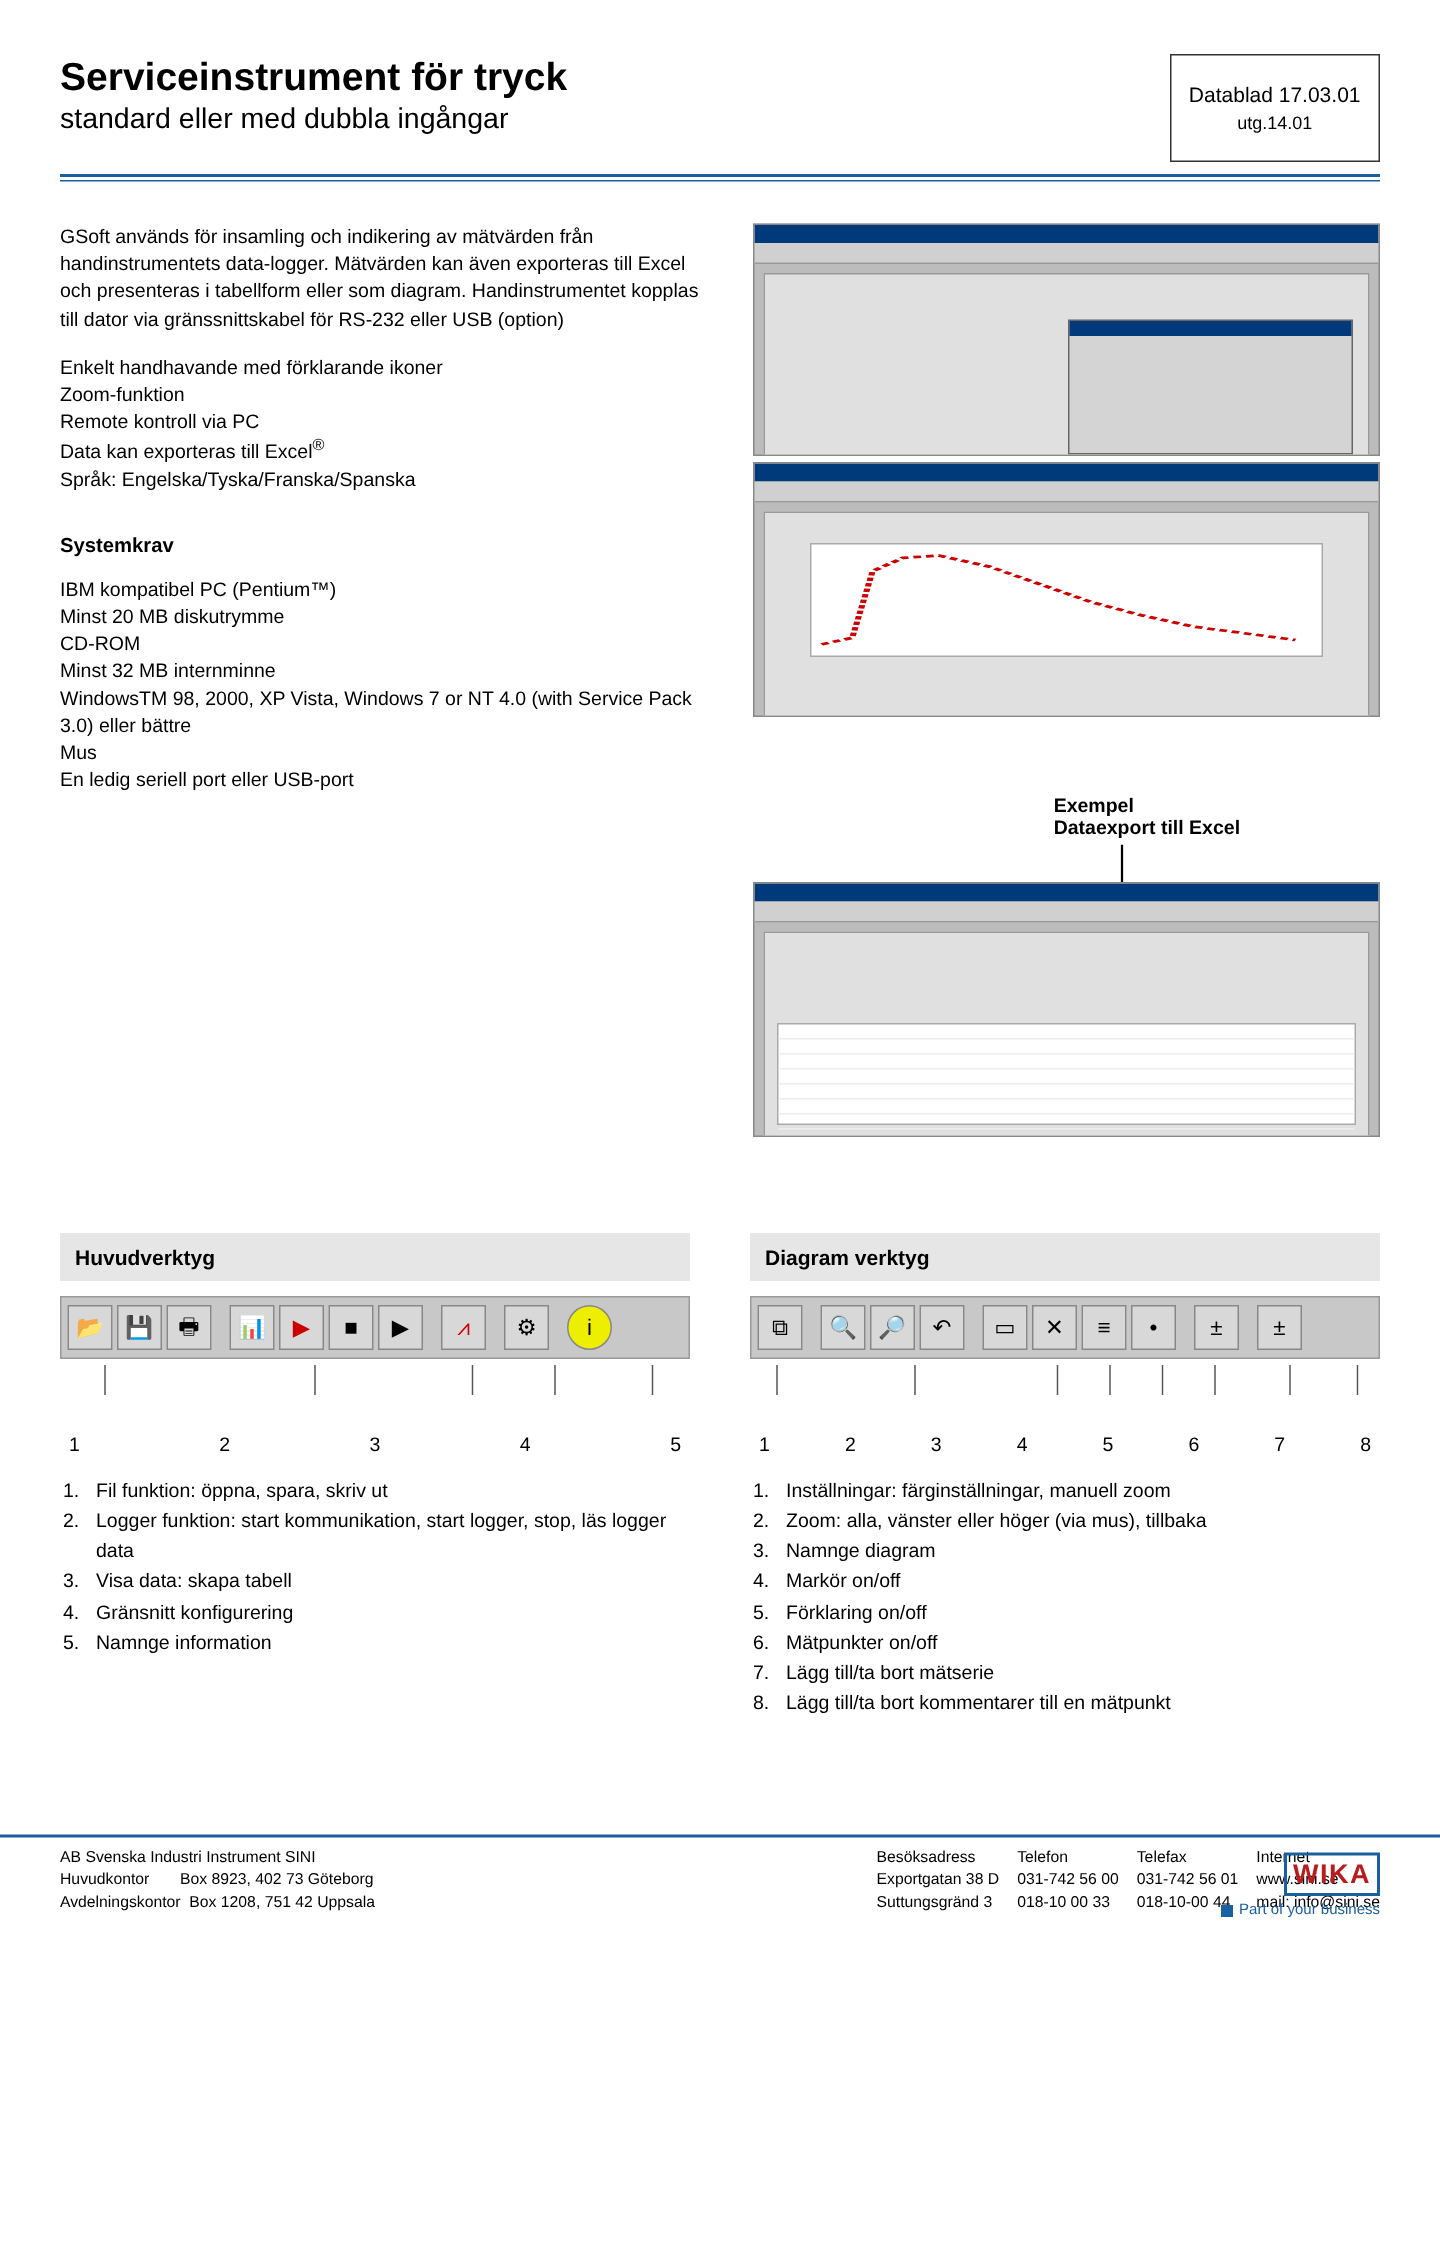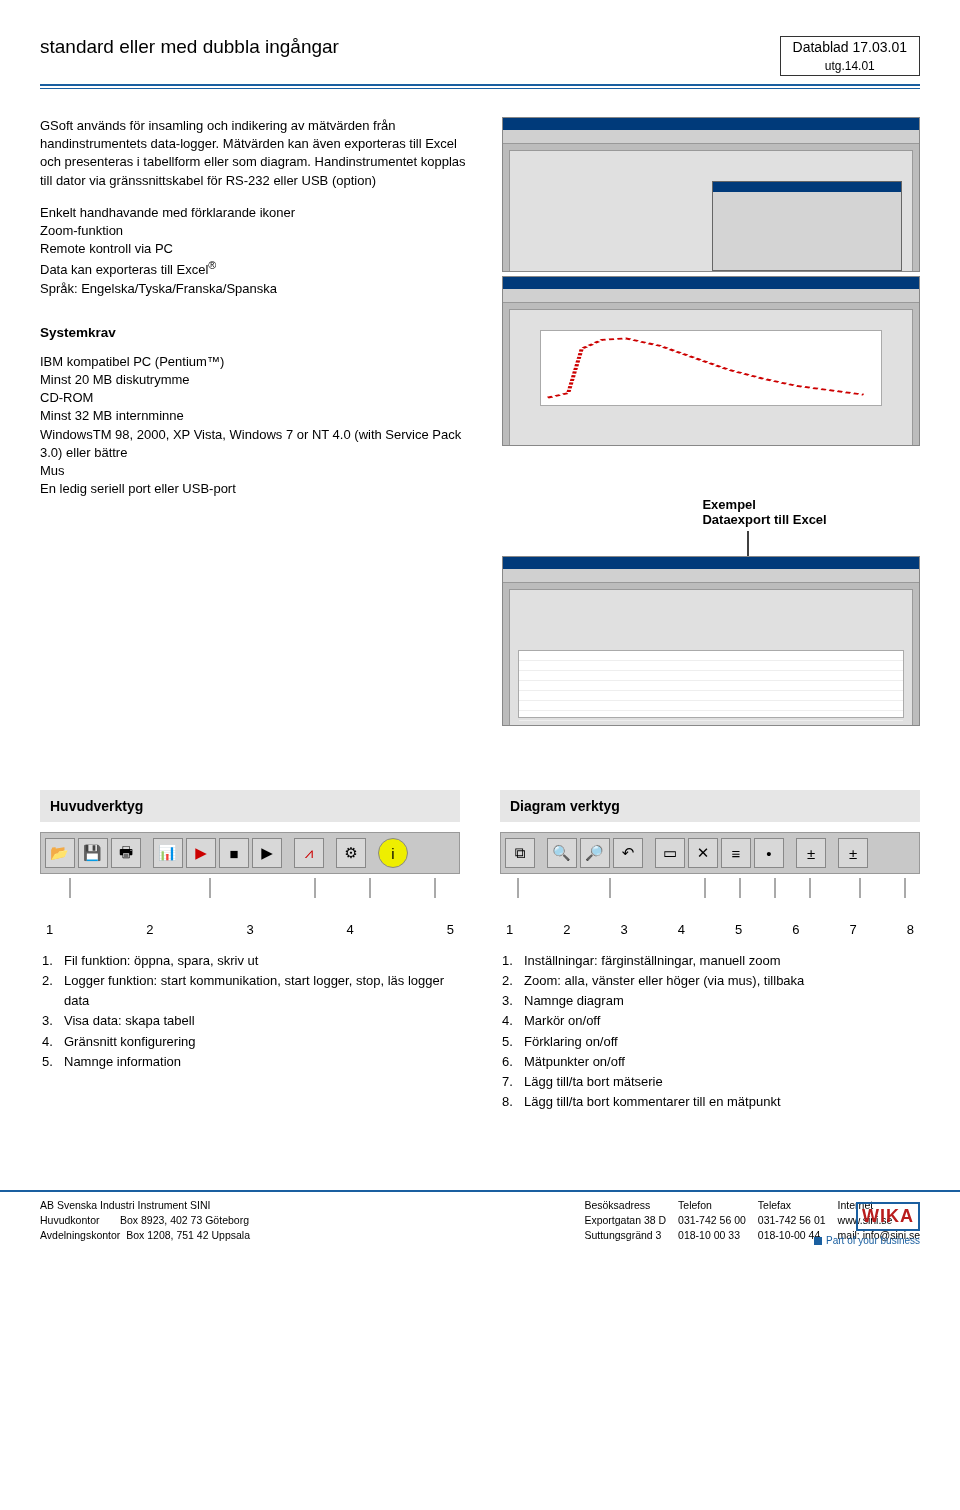--- a/index.html
+++ b/index.html
@@ -2,21 +2,21 @@
 <html><head>
 <meta charset="utf-8">
 <style>
   * { box-sizing: border-box; margin: 0; padding: 0; }
   body { font-family: Arial, Helvetica, sans-serif; background: #fff; width: 960px; color: #000; }
   .page { padding: 36px 40px 0 40px; }
   .header { display: flex; justify-content: space-between; align-items: flex-start; margin-bottom: 8px; }
   .header-left h1 { font-size: 26px; font-weight: bold; margin-bottom: 2px; }
   .header-left .sub1 { font-size: 19px; }
   .header-left .sub2 { font-size: 19px; }
-  .header-right { border: 1px solid #333; padding: 2px 12px; text-align: center; font-size: 14px; }
+  .header-right { border: 1px solid #333; padding: 18px 12px; text-align: center; font-size: 14px; }
   .header-right .utg { font-size: 12px; margin-top: 4px; }
   .hr1 { border: none; border-top: 2px solid #1a5fa0; margin: 6px 0 2px 0; }
   .hr2 { border: none; border-top: 1px solid #1a5fa0; margin: 0 0 28px 0; }
   .main-cols { display: flex; gap: 24px; }
   .col-left { flex: 1.05; font-size: 13px; line-height: 1.4; }
   .col-right { flex: 1; position: relative; }
   .col-left h3 { font-weight: bold; font-size: 13.5px; margin-bottom: 10px; }
   .col-left p { margin-bottom: 14px; }
   .col-left .block { margin-bottom: 18px; }
   .ss { background: #bcbcbc; border: 1px solid #888; width: 100%; position: relative; overflow: hidden; }
@@ -54,20 +54,21 @@
   .tagline { color: #1a5fa0; font-size: 10px; margin-top: 4px; display: flex; align-items: center; justify-content: flex-end; gap: 4px; }
   .sq { width: 8px; height: 8px; background: #1a5fa0; display: inline-block; }
   .ticks-svg { width: 100%; height: 30px; }
 </style>
 </head>
 <body>
 
 <div class="page">
   <div class="header">
     <div class="header-left">
+      <h1>Serviceinstrument för tryck</h1>
       <div class="sub2">standard eller med dubbla ingångar</div>
     </div>
     <div class="header-right">
       <div>Datablad 17.03.01</div>
       <div class="utg">utg.14.01</div>
     </div>
   </div>
   <hr class="hr1">
   <hr class="hr2">
 

